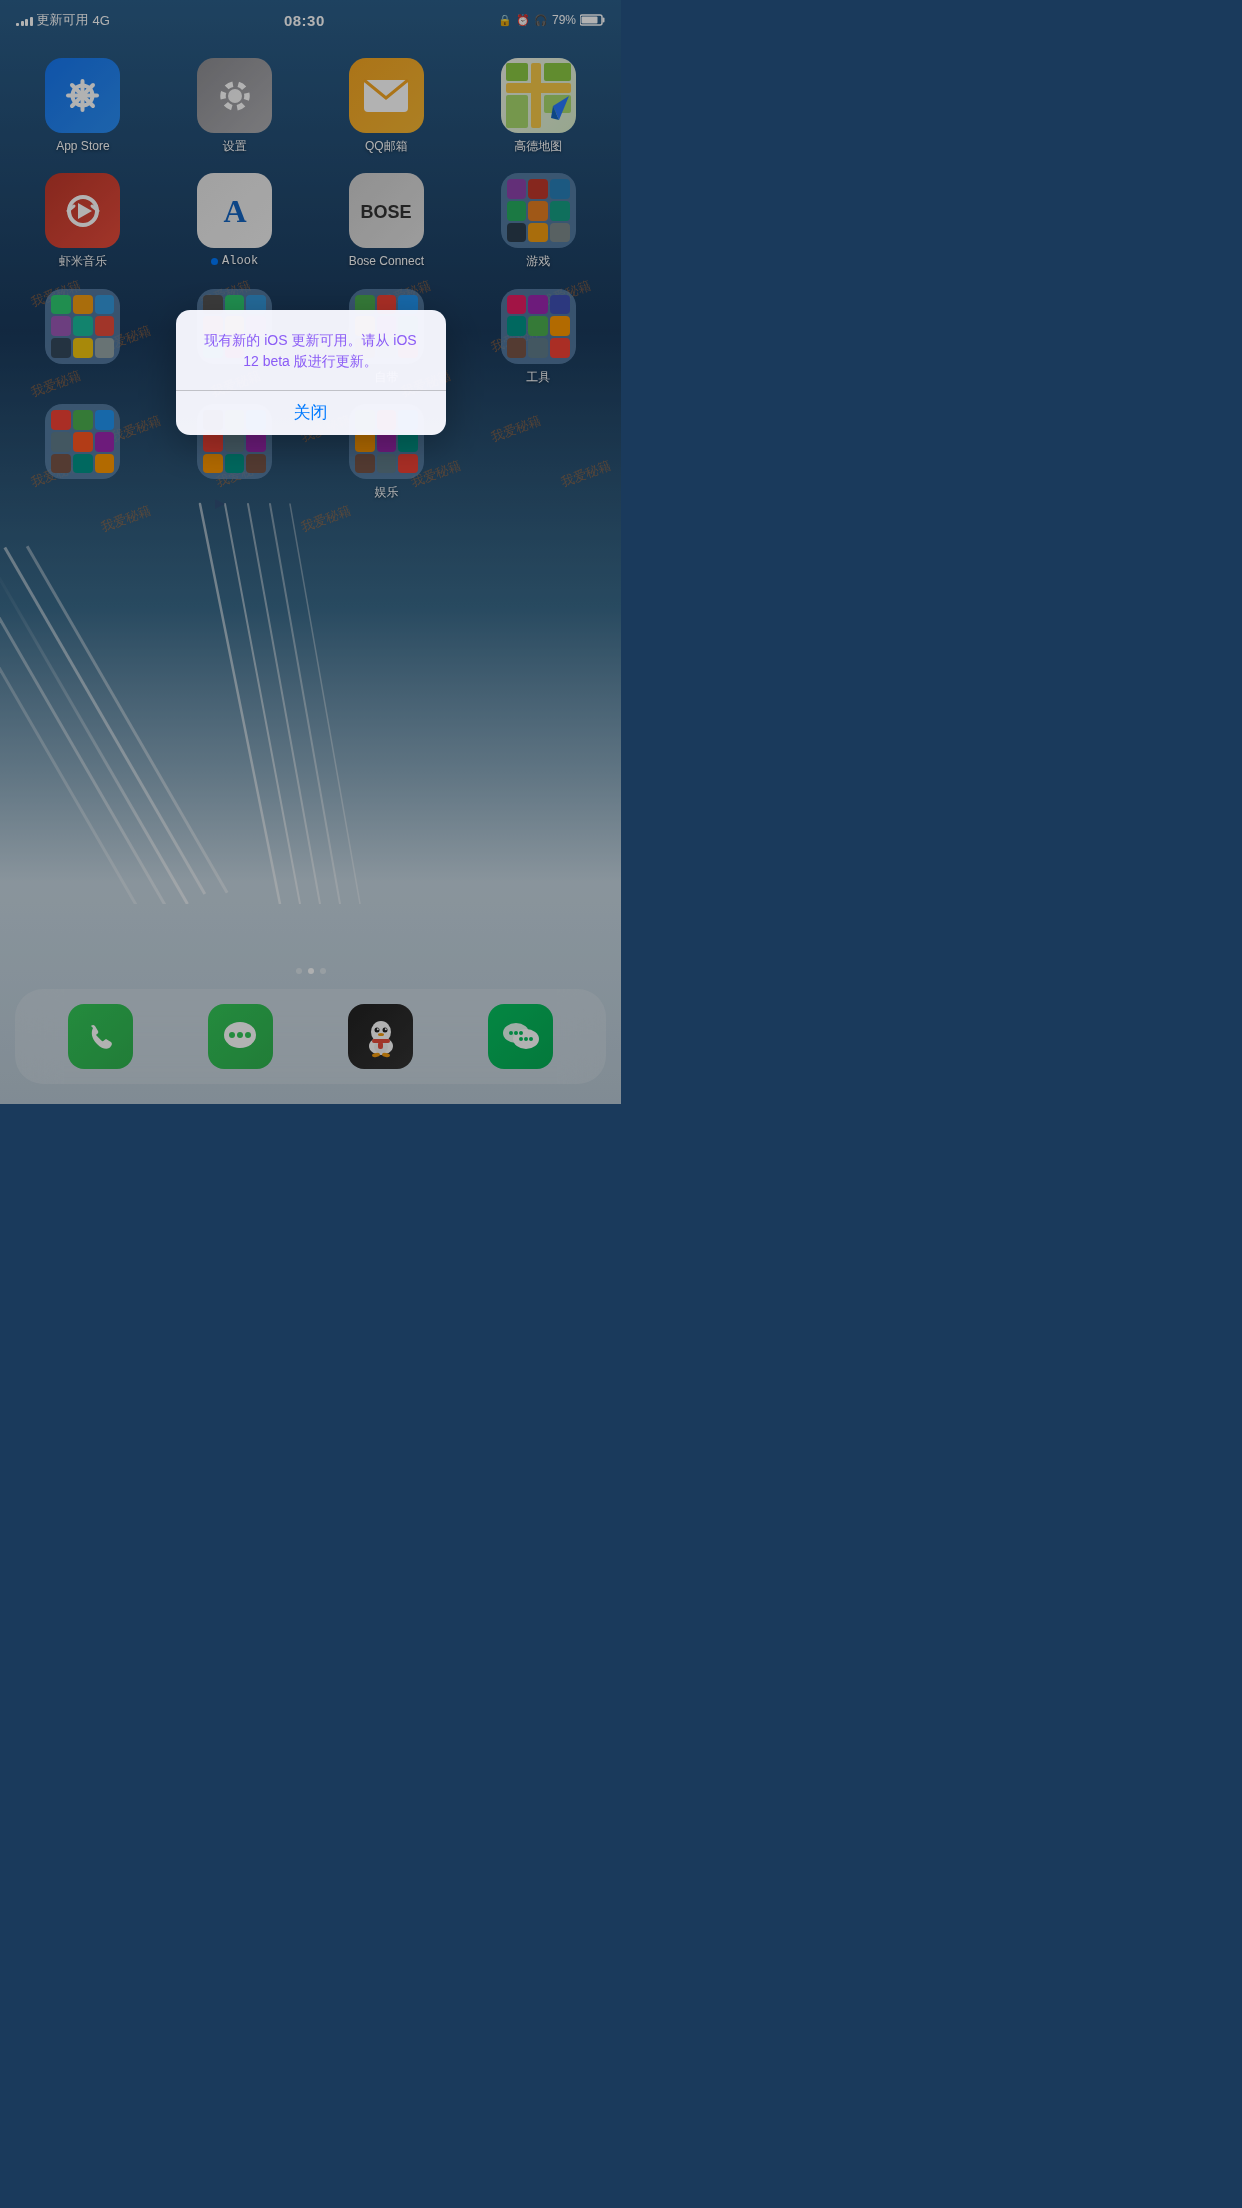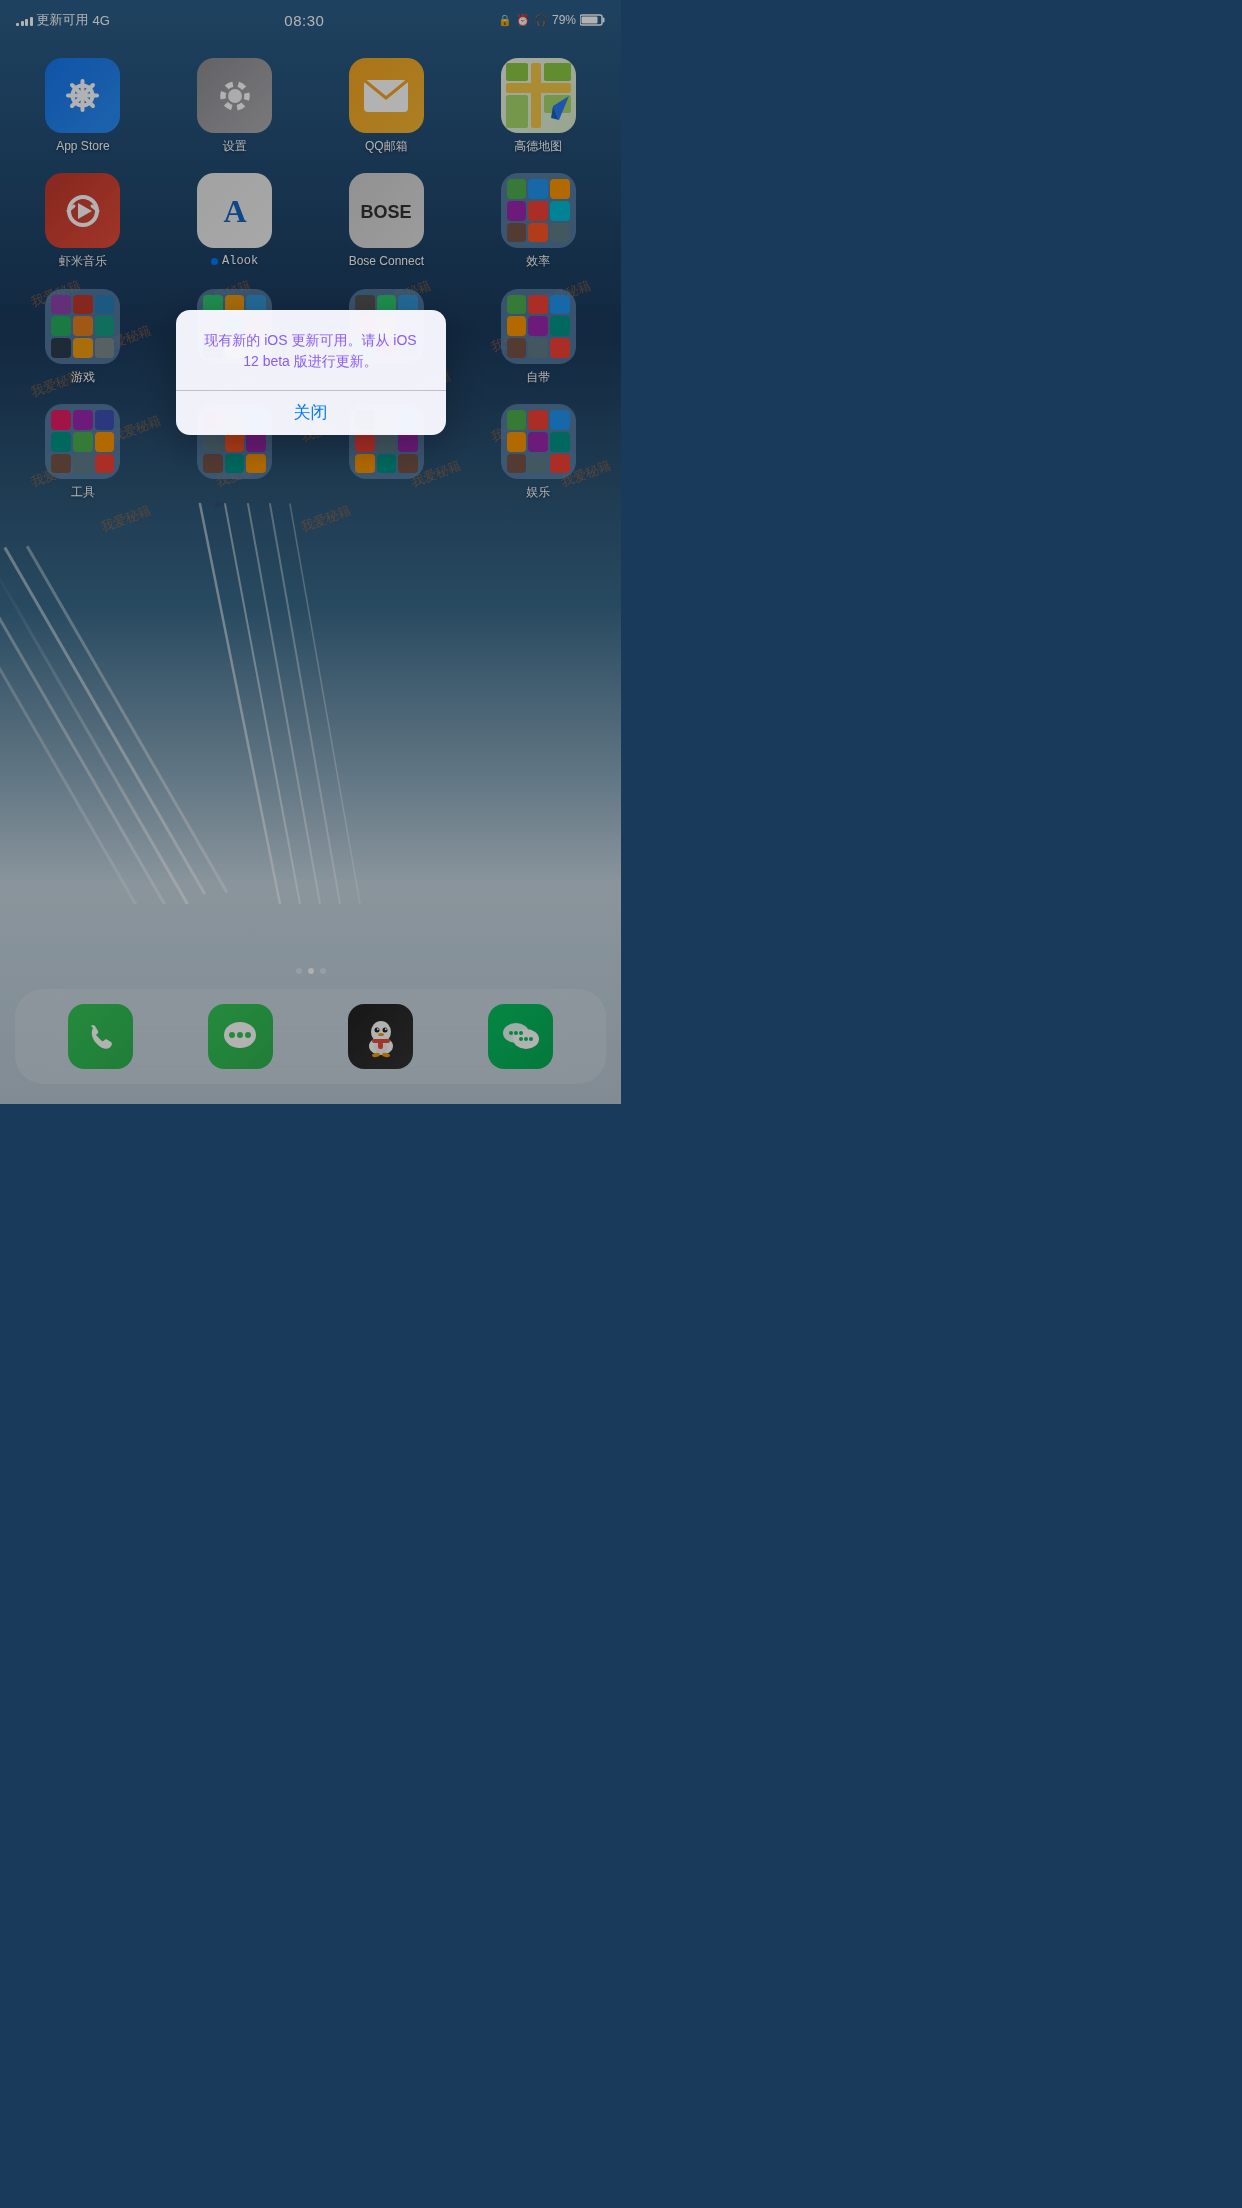--- a/index.html
+++ b/index.html
@@ -80,21 +80,21 @@
     }
 
     .status-left {
       display: flex;
       align-items: center;
       gap: 4px;
     }
 
     .status-center {
       font-size: 15px;
-      font-weight: 400;
+      font-weight: 700;
       letter-spacing: 0.5px;
     }
 
     .status-right {
       display: flex;
       align-items: center;
       gap: 4px;
       font-size: 12px;
     }
 
@@ -556,36 +556,20 @@
 
   <div class="app-item">
     <div class="app-icon icon-bose">
       <svg width="60" height="30" viewBox="0 0 60 30">
         <text x="30" y="22" text-anchor="middle" font-size="18" font-weight="700" fill="#333" font-family="Arial,sans-serif">BOSE</text>
       </svg>
     </div>
     <span class="app-label">Bose Connect</span>
   </div>
 
-  <div class="app-item">
-    <div class="app-icon" style="padding:0;background:rgba(100,140,180,0.5);">
-      <div class="icon-folder" style="width:75px;height:75px;">
-        <div class="folder-mini-icon folder4-1"></div>
-        <div class="folder-mini-icon folder4-2"></div>
-        <div class="folder-mini-icon folder4-3"></div>
-        <div class="folder-mini-icon folder4-4"></div>
-        <div class="folder-mini-icon folder4-5"></div>
-        <div class="folder-mini-icon folder4-6"></div>
-        <div class="folder-mini-icon folder4-7"></div>
-        <div class="folder-mini-icon folder4-8"></div>
-        <div class="folder-mini-icon folder4-9"></div>
-      </div>
-    </div>
-    <span class="app-label">效率</span>
-  </div>
 
   <div class="app-item">
     <div class="app-icon" style="padding:0;background:rgba(100,140,180,0.5);">
       <div class="icon-folder" style="width:75px;height:75px;">
         <div class="folder-mini-icon mini-icon-1"></div>
         <div class="folder-mini-icon mini-icon-2"></div>
         <div class="folder-mini-icon mini-icon-3"></div>
         <div class="folder-mini-icon mini-icon-4"></div>
         <div class="folder-mini-icon mini-icon-5"></div>
         <div class="folder-mini-icon mini-icon-6"></div>

